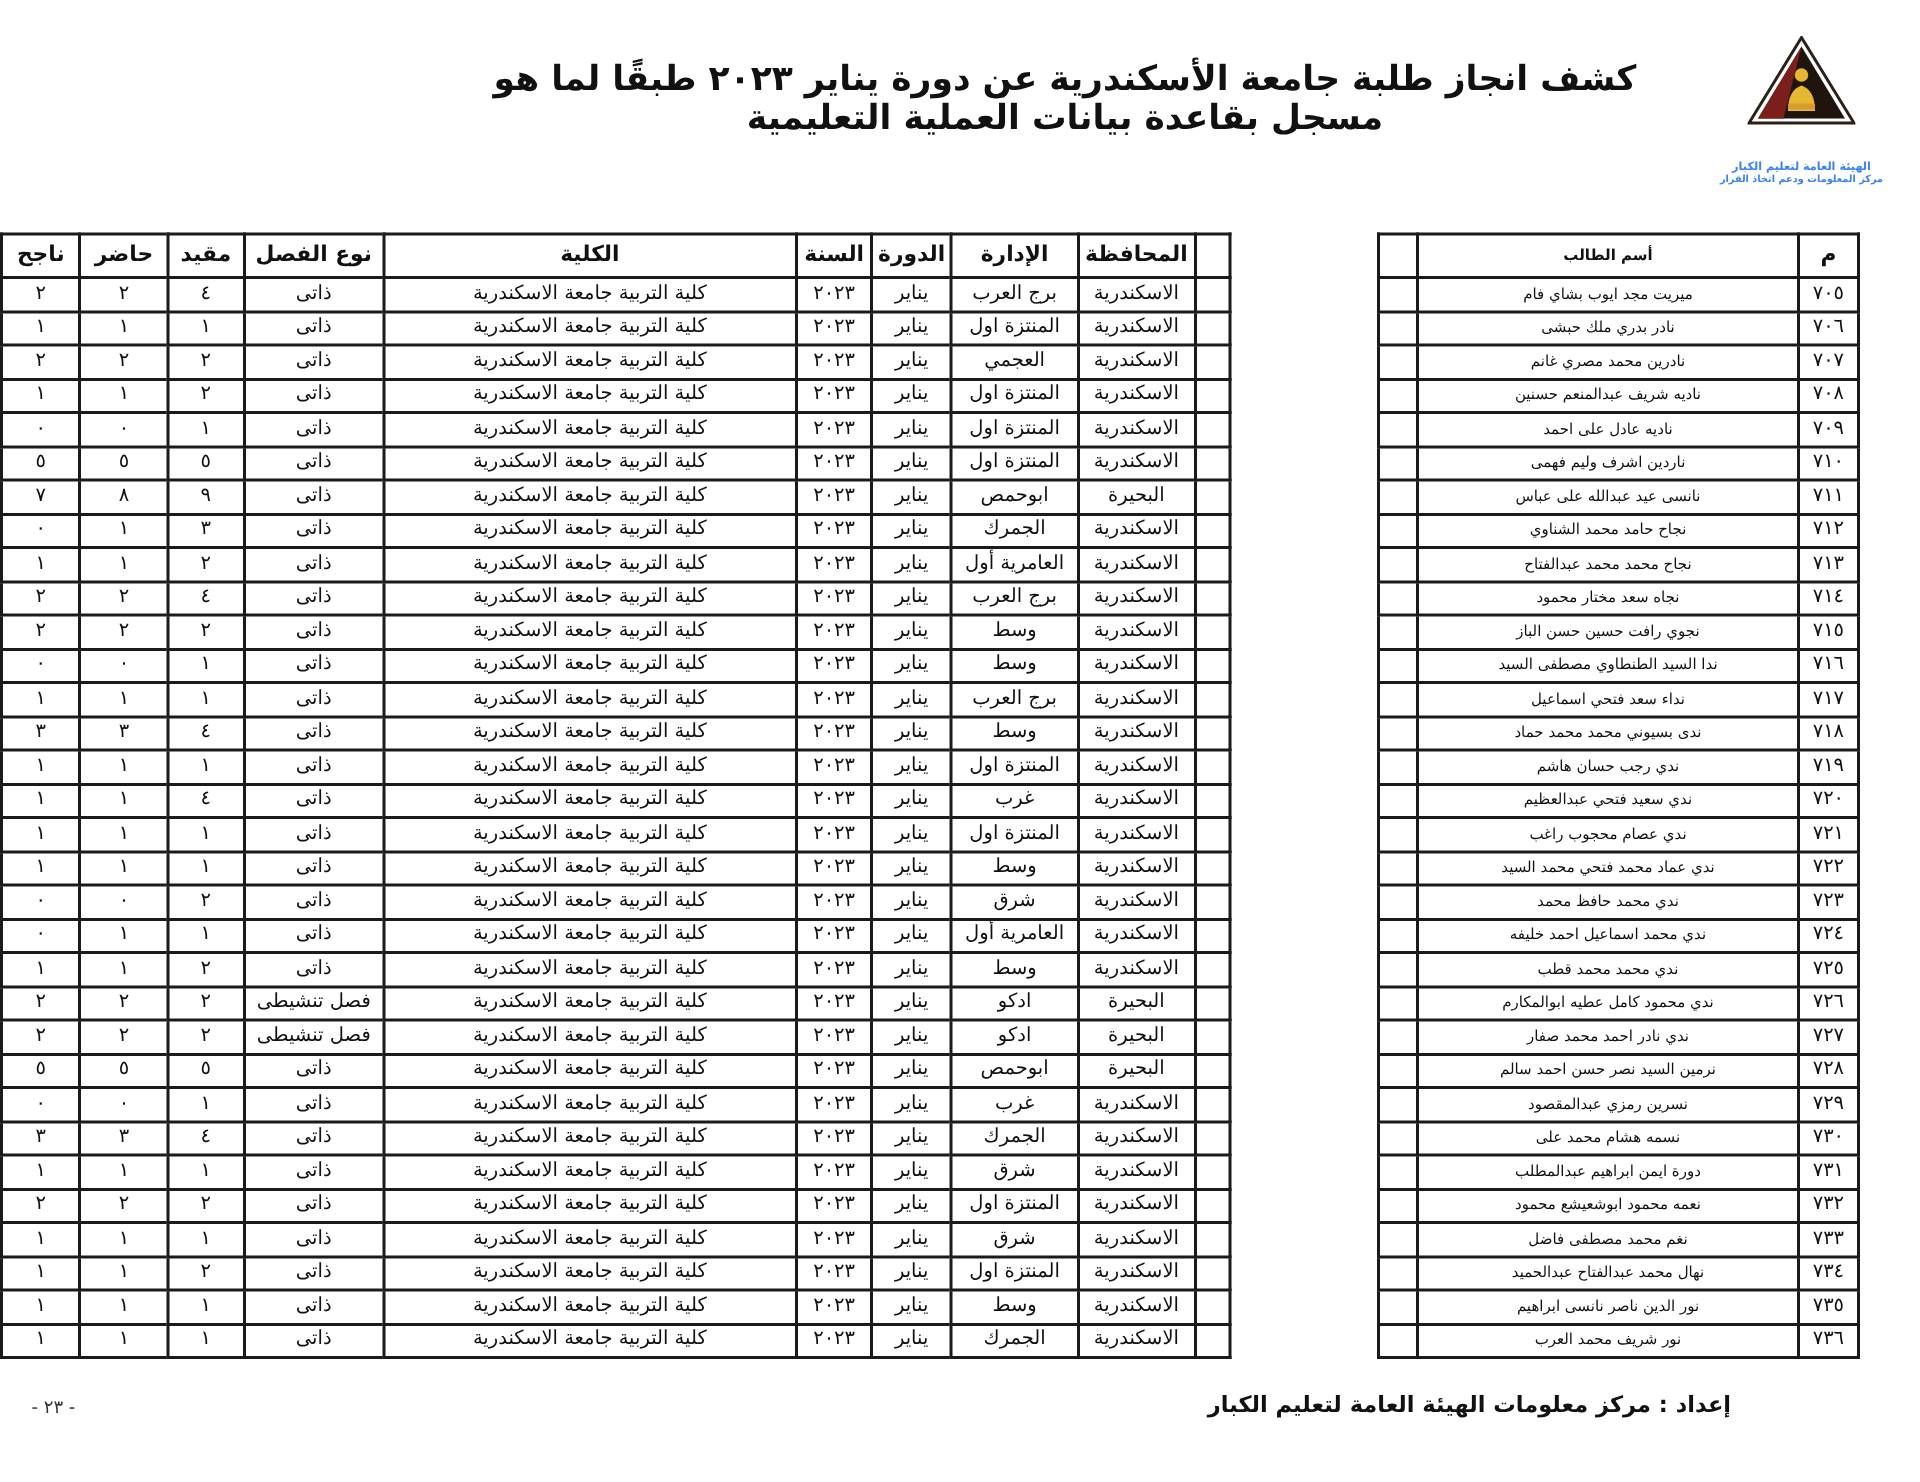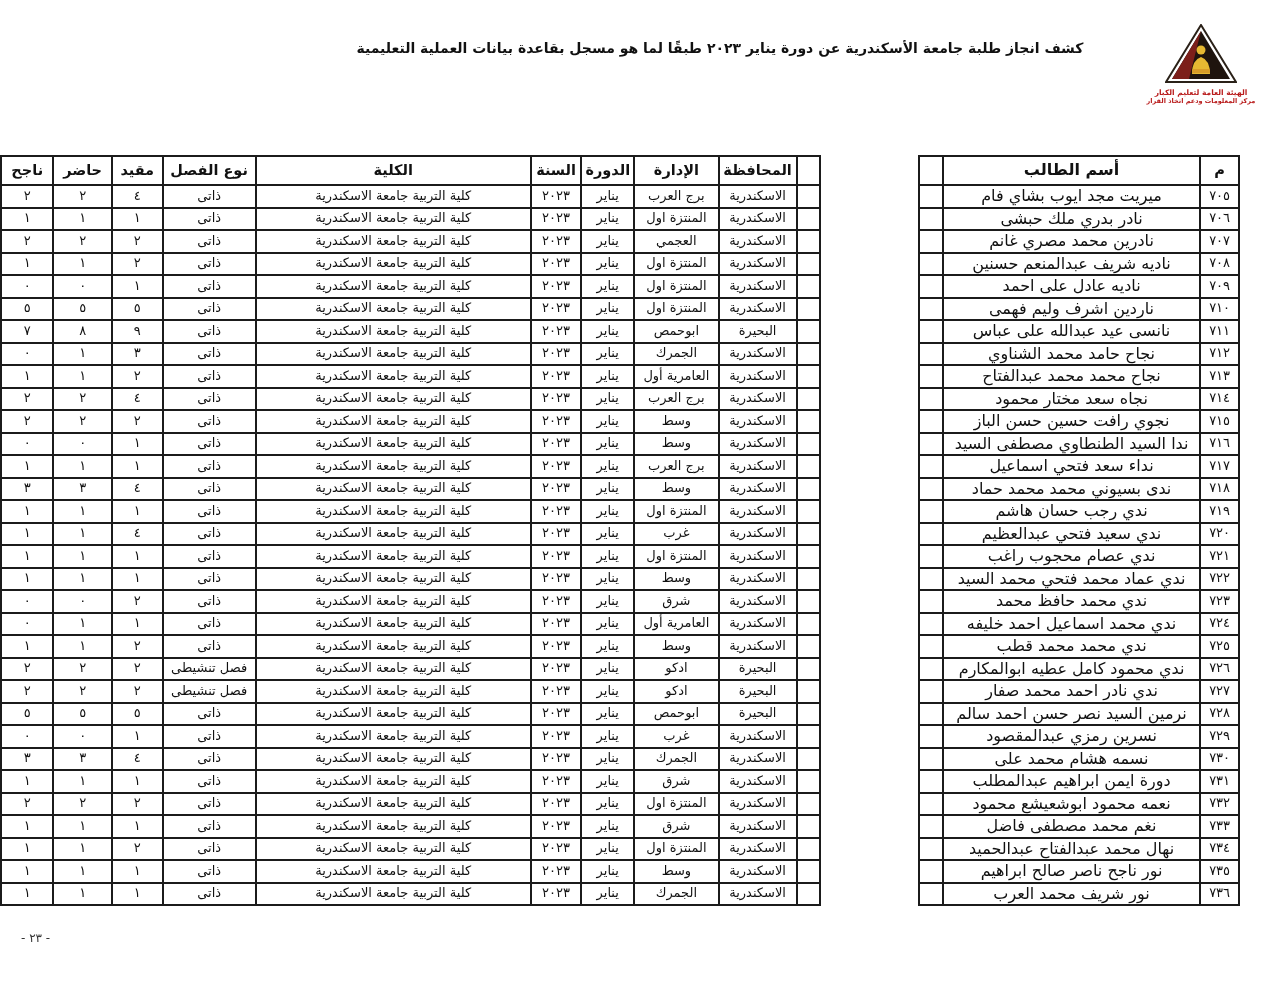--- a/index.html
+++ b/index.html
@@ -6,29 +6,29 @@
   .page{
     position:relative;
     width:1280px;height:988px;
     background:#ffffff;
     font-family:"DejaVu Sans", sans-serif;
     overflow:hidden;
     direction:rtl;
   }
   
   .doc-title{
-    position:absolute;top:40px;left:300px;width:840px;
-    text-align:center;font-weight:bold;font-size:14px;color:#111;
+    position:absolute;top:40px;left:290px;width:840px;
+    text-align:center;font-weight:bold;font-size:23px;color:#111;
     letter-spacing:0px;
   }
   .logo{
     position:absolute;top:24px;right:16px;width:126px;
     text-align:center;
   }
-  .logo-text{margin-top:0;color:#b91c1c;font-weight:bold;line-height:1.25;}
+  .logo-text{margin-top:18px;color:#3b82f6;font-weight:bold;line-height:1.25;}
   .logo-text .l1{font-size:7.5px;}
   .logo-text .l2{font-size:6.5px;}
   
   .tables{
     position:absolute;top:155px;right:40px;
     display:flex;flex-direction:row;align-items:flex-start;
   }
   table{border-collapse:collapse;table-layout:fixed;background:#fff;}
   th,td{
     border:2px solid #1b1b1b;
@@ -36,21 +36,21 @@
     text-align:center;
     vertical-align:middle;
     font-size:13px;color:#111;
     height:20.5px;line-height:1.15;
     overflow:hidden;white-space:nowrap;
   }
   thead th{font-weight:bold;font-size:14.5px;height:27px;}
   .t-gap{width:99px;}
   
   .c-no{width:33px;}
-  .c-name{width:253px;font-size:16px;}
+  .c-name{width:253px;font-size:10px;border-radius:14px;}
   .c-sp{width:20px;}
   
   .c-sp2{width:18px;}
   .c-gov{width:70px;}
   .c-admin{width:78px;}
   .c-session{width:40px;}
   .c-year{width:43px;}
   .c-college{width:282px;}
   .c-type{width:86px;}
   .c-enrolled{width:44px;}
@@ -244,21 +244,21 @@
             <td class="c-name">نغم محمد مصطفى فاضل</td>
             <td class="c-sp"></td>
           </tr>
           <tr>
             <td class="c-no">٧٣٤</td>
             <td class="c-name">نهال محمد عبدالفتاح عبدالحميد</td>
             <td class="c-sp"></td>
           </tr>
           <tr>
             <td class="c-no">٧٣٥</td>
-            <td class="c-name">نور ناجح ناصر صالح ابراهيم</td>
+            <td class="c-name">نور الدين ناصر نانسى ابراهيم</td>
             <td class="c-sp"></td>
           </tr>
           <tr>
             <td class="c-no">٧٣٦</td>
             <td class="c-name">نور شريف محمد العرب</td>
             <td class="c-sp"></td>
           </tr>
         </tbody>
     </table>
 
@@ -661,15 +661,16 @@
             <td class="c-college">كلية التربية جامعة الاسكندرية</td>
             <td class="c-type">ذاتى</td>
             <td class="c-enrolled">١</td>
             <td class="c-present">١</td>
             <td class="c-passed">١</td>
           </tr>
         </tbody>
     </table>
   </div>
 
+  <div class="prepared">إعداد :  مركز معلومات الهيئة العامة لتعليم الكبار</div>
   <div class="pagenum">- ٢٣ -</div>
 
 </div>
 
 </body></html>

